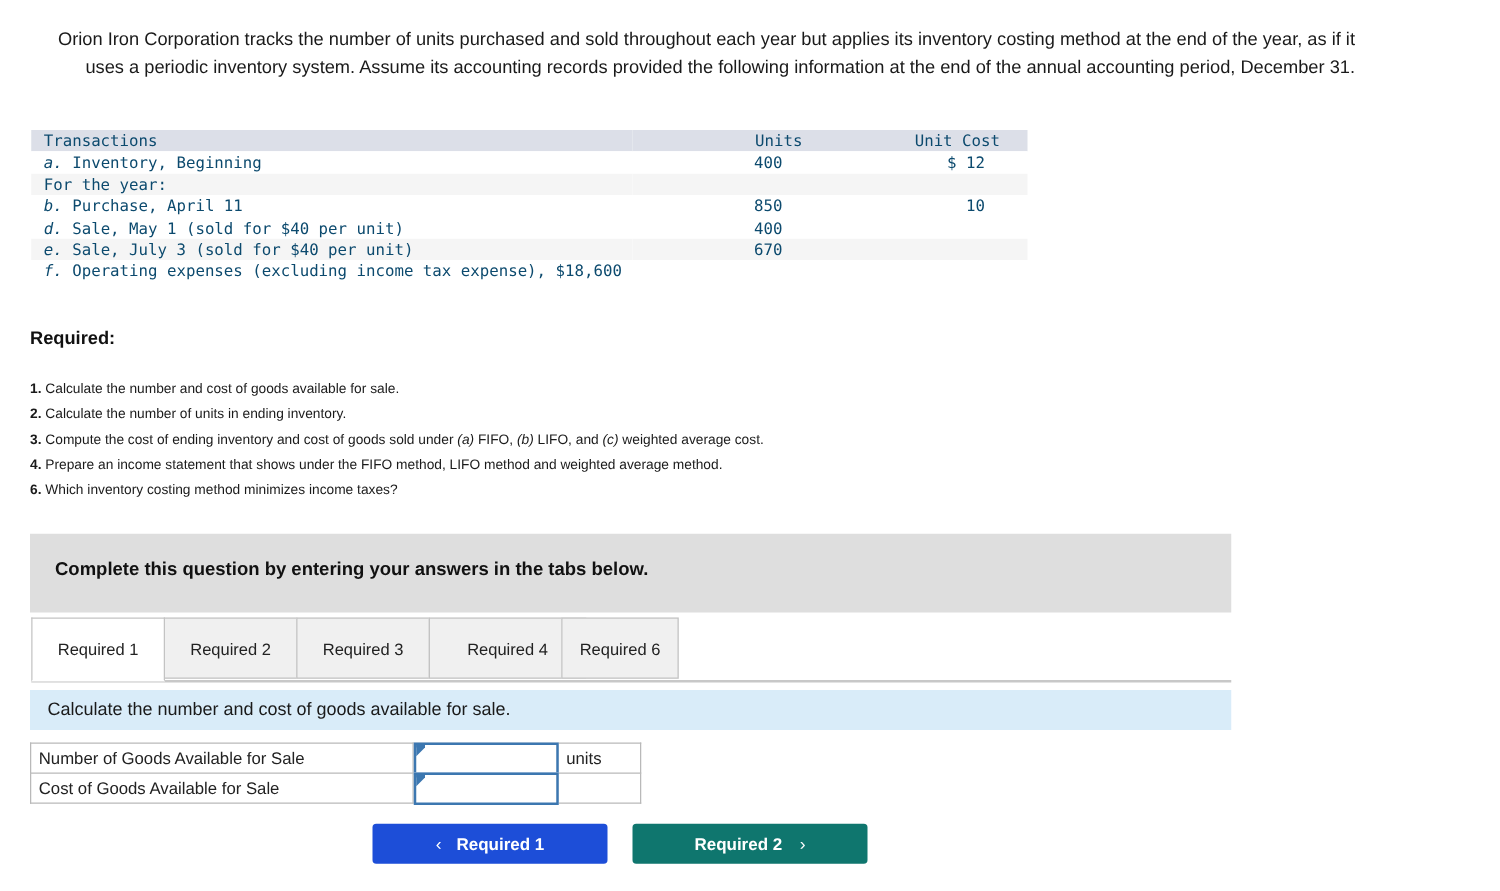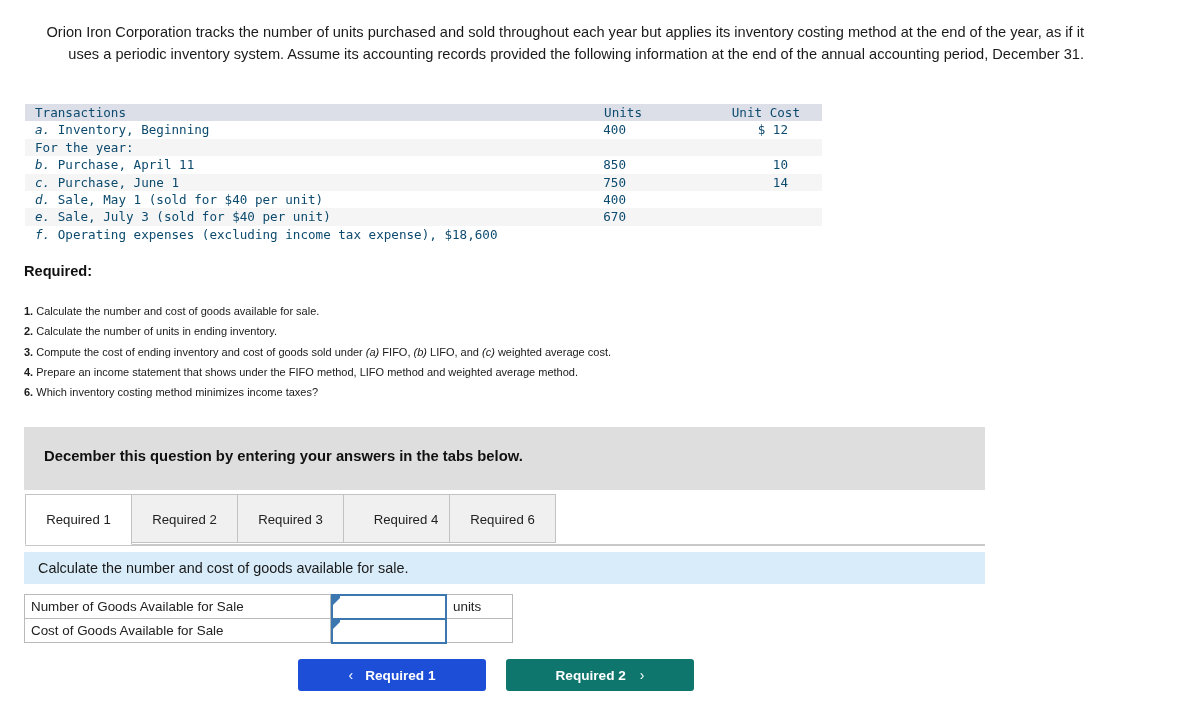--- a/index.html
+++ b/index.html
@@ -247,25 +247,20 @@
       <tr class="row-even">
         <td class="c-desc">For the year:</td>
         <td class="c-units"></td>
         <td class="c-cost"></td>
       </tr>
       <tr class="row-odd">
         <td class="c-desc"><span class="itemletter">b.</span> Purchase, April 11</td>
         <td class="c-units">850</td>
         <td class="c-cost">10</td>
       </tr>
-      <tr class="row-even">
-        <td class="c-desc"><span class="itemletter">c.</span> Purchase, June 1</td>
-        <td class="c-units">750</td>
-        <td class="c-cost">14</td>
-      </tr>
       <tr class="row-odd">
         <td class="c-desc"><span class="itemletter">d.</span> Sale, May 1 (sold for $40 per unit)</td>
         <td class="c-units">400</td>
         <td class="c-cost"></td>
       </tr>
       <tr class="row-even">
         <td class="c-desc"><span class="itemletter">e.</span> Sale, July 3 (sold for $40 per unit)</td>
         <td class="c-units">670</td>
         <td class="c-cost"></td>
       </tr>
@@ -280,30 +275,30 @@
 <div class="required-head">Required:</div>
 <div class="required-list" id="required-list">
     <div class="ritem"><span class="rnum">1.</span> Calculate the number and cost of goods available for sale.</div>
     <div class="ritem"><span class="rnum">2.</span> Calculate the number of units in ending inventory.</div>
     <div class="ritem"><span class="rnum">3.</span> Compute the cost of ending inventory and cost of goods sold under <em>(a)</em> FIFO, <em>(b)</em> LIFO, and <em>(c)</em> weighted average cost.</div>
     <div class="ritem"><span class="rnum">4.</span> Prepare an income statement that shows under the FIFO method, LIFO method and weighted average method.</div>
     <div class="ritem"><span class="rnum">6.</span> Which inventory costing method minimizes income taxes?</div>
   </div>
 
 <div class="banner">
-  <div class="banner-text">December this question by entering your answers in the tabs below.</div>
+  <div class="banner-text">Complete this question by entering your answers in the tabs below.</div>
 </div>
 
 <div class="tabstrip-underline"></div>
 <div class="tabstrip" id="tabstrip">
     <div class="tab active" style="left: 0px; width: 107px;"><span>Required 1</span></div>
     <div class="tab" style="left: 106px; width: 107px;"><span>Required 2</span></div>
     <div class="tab" style="left: 212px; width: 107px;"><span>Required 3</span></div>
     <div class="tab" style="left: 318px; width: 126px;"><span>Required 4</span></div>
-    <div class="tab" style="left: 424px; width: 107px;"><span>Required 6</span></div>
+    <div class="tab" style="left: 424px; width: 94px;"><span>Required 6</span></div>
   </div>
 
 <div class="subhead">
   <div class="subhead-text">Calculate the number and cost of goods available for sale.</div>
 </div>
 
 <table class="ans-table">
   <tbody id="ans-body">
       <tr>
         <td class="ans-label">Number of Goods Available for Sale</td>

